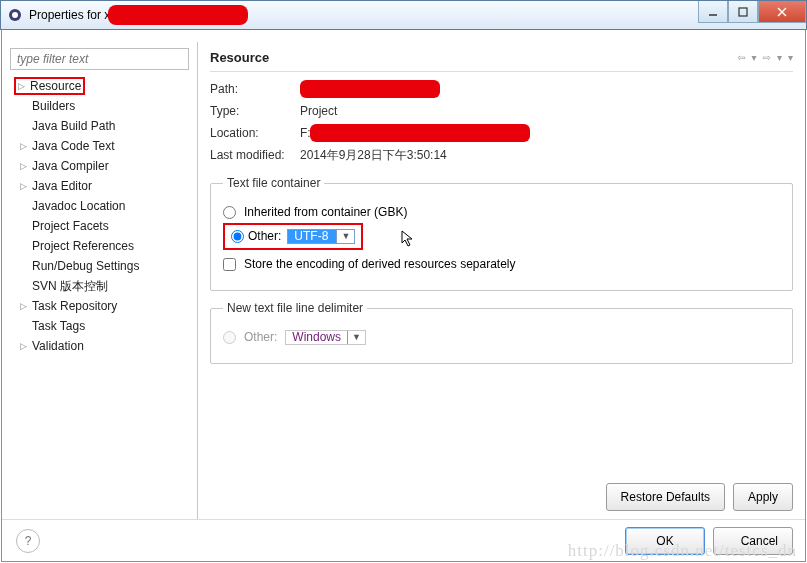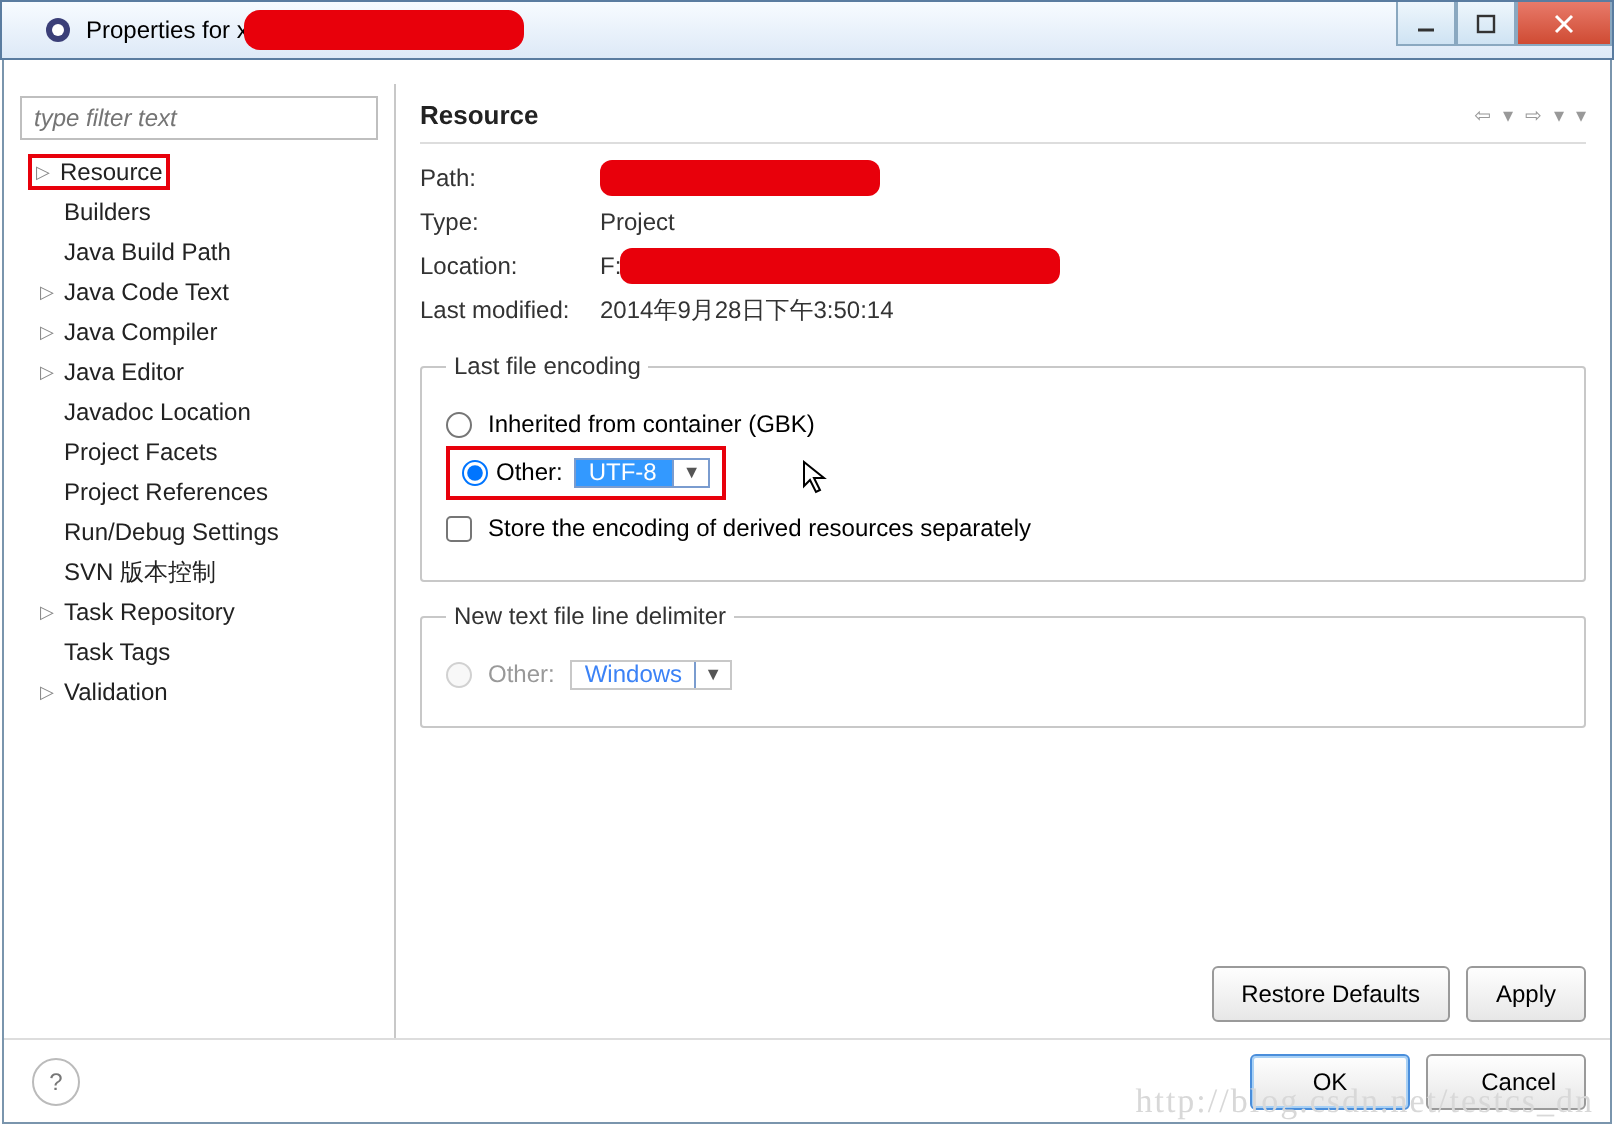--- a/index.html
+++ b/index.html
@@ -1,19 +1,19 @@
 <!DOCTYPE html>
 <html><head>
 <meta charset="utf-8">
 <style>
 * { box-sizing: border-box; margin: 0; padding: 0; font-family: "Segoe UI", Tahoma, sans-serif; font-size: 12px; }
 body { background: #fff; width: 807px; height: 563px; overflow: hidden; position: relative; }
 
 
-.titlebar { height: 30px; background: linear-gradient(#f7fbff, #dde9f7); border: 1px solid #5a7ca0; display: flex; align-items: center; padding-left: 20px; position: relative; }
+.titlebar { height: 30px; background: linear-gradient(#f7fbff, #dde9f7); border: 1px solid #5a7ca0; display: flex; align-items: center; padding-left: 6px; position: relative; }
 .titlebar .icon { width: 16px; height: 16px; margin-right: 6px; display: inline-flex; align-items: center; justify-content: center; }
 .titlebar-title { color: #000; font-size: 12px; }
 .titlebar-redact { width: 140px; height: 20px; background: #e8000b; border-radius: 8px; margin-left: -2px; }
 .win-controls { position: absolute; right: 0; top: 0; display: flex; height: 22px; }
 .win-btn { width: 30px; height: 22px; border: 1px solid #8aa8c0; border-top: none; display: flex; align-items: center; justify-content: center; background: linear-gradient(#eef6fc,#cfe3f3); font-size: 10px; font-family: "Marlett", sans-serif; }
 .win-btn.close { background: linear-gradient(#e87a6a,#cf4b33); color: #fff; width: 48px; border-top-right-radius: 0; }
 .win-btn svg { width: 10px; height: 10px; }
 
 
 .client { position: absolute; top: 30px; left: 1px; right: 1px; bottom: 1px; border: 1px solid #7a95ad; border-top: none; background: #fff; display: flex; flex-direction: column; }
@@ -43,21 +43,21 @@
 .redact-pill.a { width: 140px; }
 .redact-pill.b { width: 220px; }
 
 fieldset { border: 1px solid #c8c8c8; border-radius: 2px; margin-top: 10px; padding: 10px 12px 14px 12px; }
 legend { padding: 0 4px; color: #333; }
 .radio-row, .chk-row { display: flex; align-items: center; height: 24px; gap: 4px; }
 .radio-row input[type=radio], .chk-row input[type=checkbox] { margin-right: 4px; }
 .combo { display: inline-flex; align-items: center; border: 1px solid #7a9ccf; height: 15px; background: #fff; }
 .combo .combo-text { padding: 0 6px; background: #3399ff; color: #fff; min-width: 48px; height: 100%; display: flex; align-items: center; }
 .combo .combo-btn { width: 18px; height: 100%; border-left: 1px solid #7a9ccf; display: flex; align-items: center; justify-content: center; color: #555; font-size: 9px; }
-.combo.disabled .combo-text { background: #fff; color: #3b82f6; }
+.combo.disabled .combo-text { background: #fff; color: #701a75; }
 .combo.disabled { border-color: #c8c8c8; }
 .red-box-enc { border: 2px solid #e8000b; padding: 4px 6px; display: inline-flex; align-items: center; }
 .cursor-ov { position: absolute; width: 14px; height: 18px; pointer-events: none; }
 
 
 .restore-row { display: flex; gap: 8px; justify-content: flex-end; margin-top: auto; padding-top: 12px; }
 .btn { height: 28px; padding: 0 14px; border: 1px solid #9a9a9a; background: linear-gradient(#fefefe,#e7e7e7); border-radius: 3px; cursor: default; display: inline-flex; align-items: center; }
 .btn.default { border-color: #4a8edb; box-shadow: 0 0 0 1px #a7d0f5 inset; }
 
 .footer { height: 42px; border-top: 1px solid #ddd; display: flex; align-items: center; justify-content: flex-end; padding: 0 12px; gap: 8px; position: relative; }
@@ -180,21 +180,21 @@
           <span class="prop-label">Location:</span>
           <span class="prop-val">F:\</span>
           <span class="redact-pill b" style="margin-left:-4px"></span>
         </div>
       <div class="prop-row">
           <span class="prop-label">Last modified:</span>
           <span class="prop-val">2014年9月28日下午3:50:14</span>
         </div>
 
       <fieldset>
-        <legend>Last file encoding</legend>
+        <legend>Text file container</legend>
         <div class="radio-row">
           <input type="radio" name="enc" style="">
           <span>Inherited from container (GBK)</span>
         </div>
         <div class="radio-row" style="position:relative">
           <span class="red-box-enc">
             <input type="radio" name="enc" checked="" style="">
             <span>Other:</span>
             <span class="combo" style="margin-left:6px">
               <span class="combo-text">UTF-8</span>

